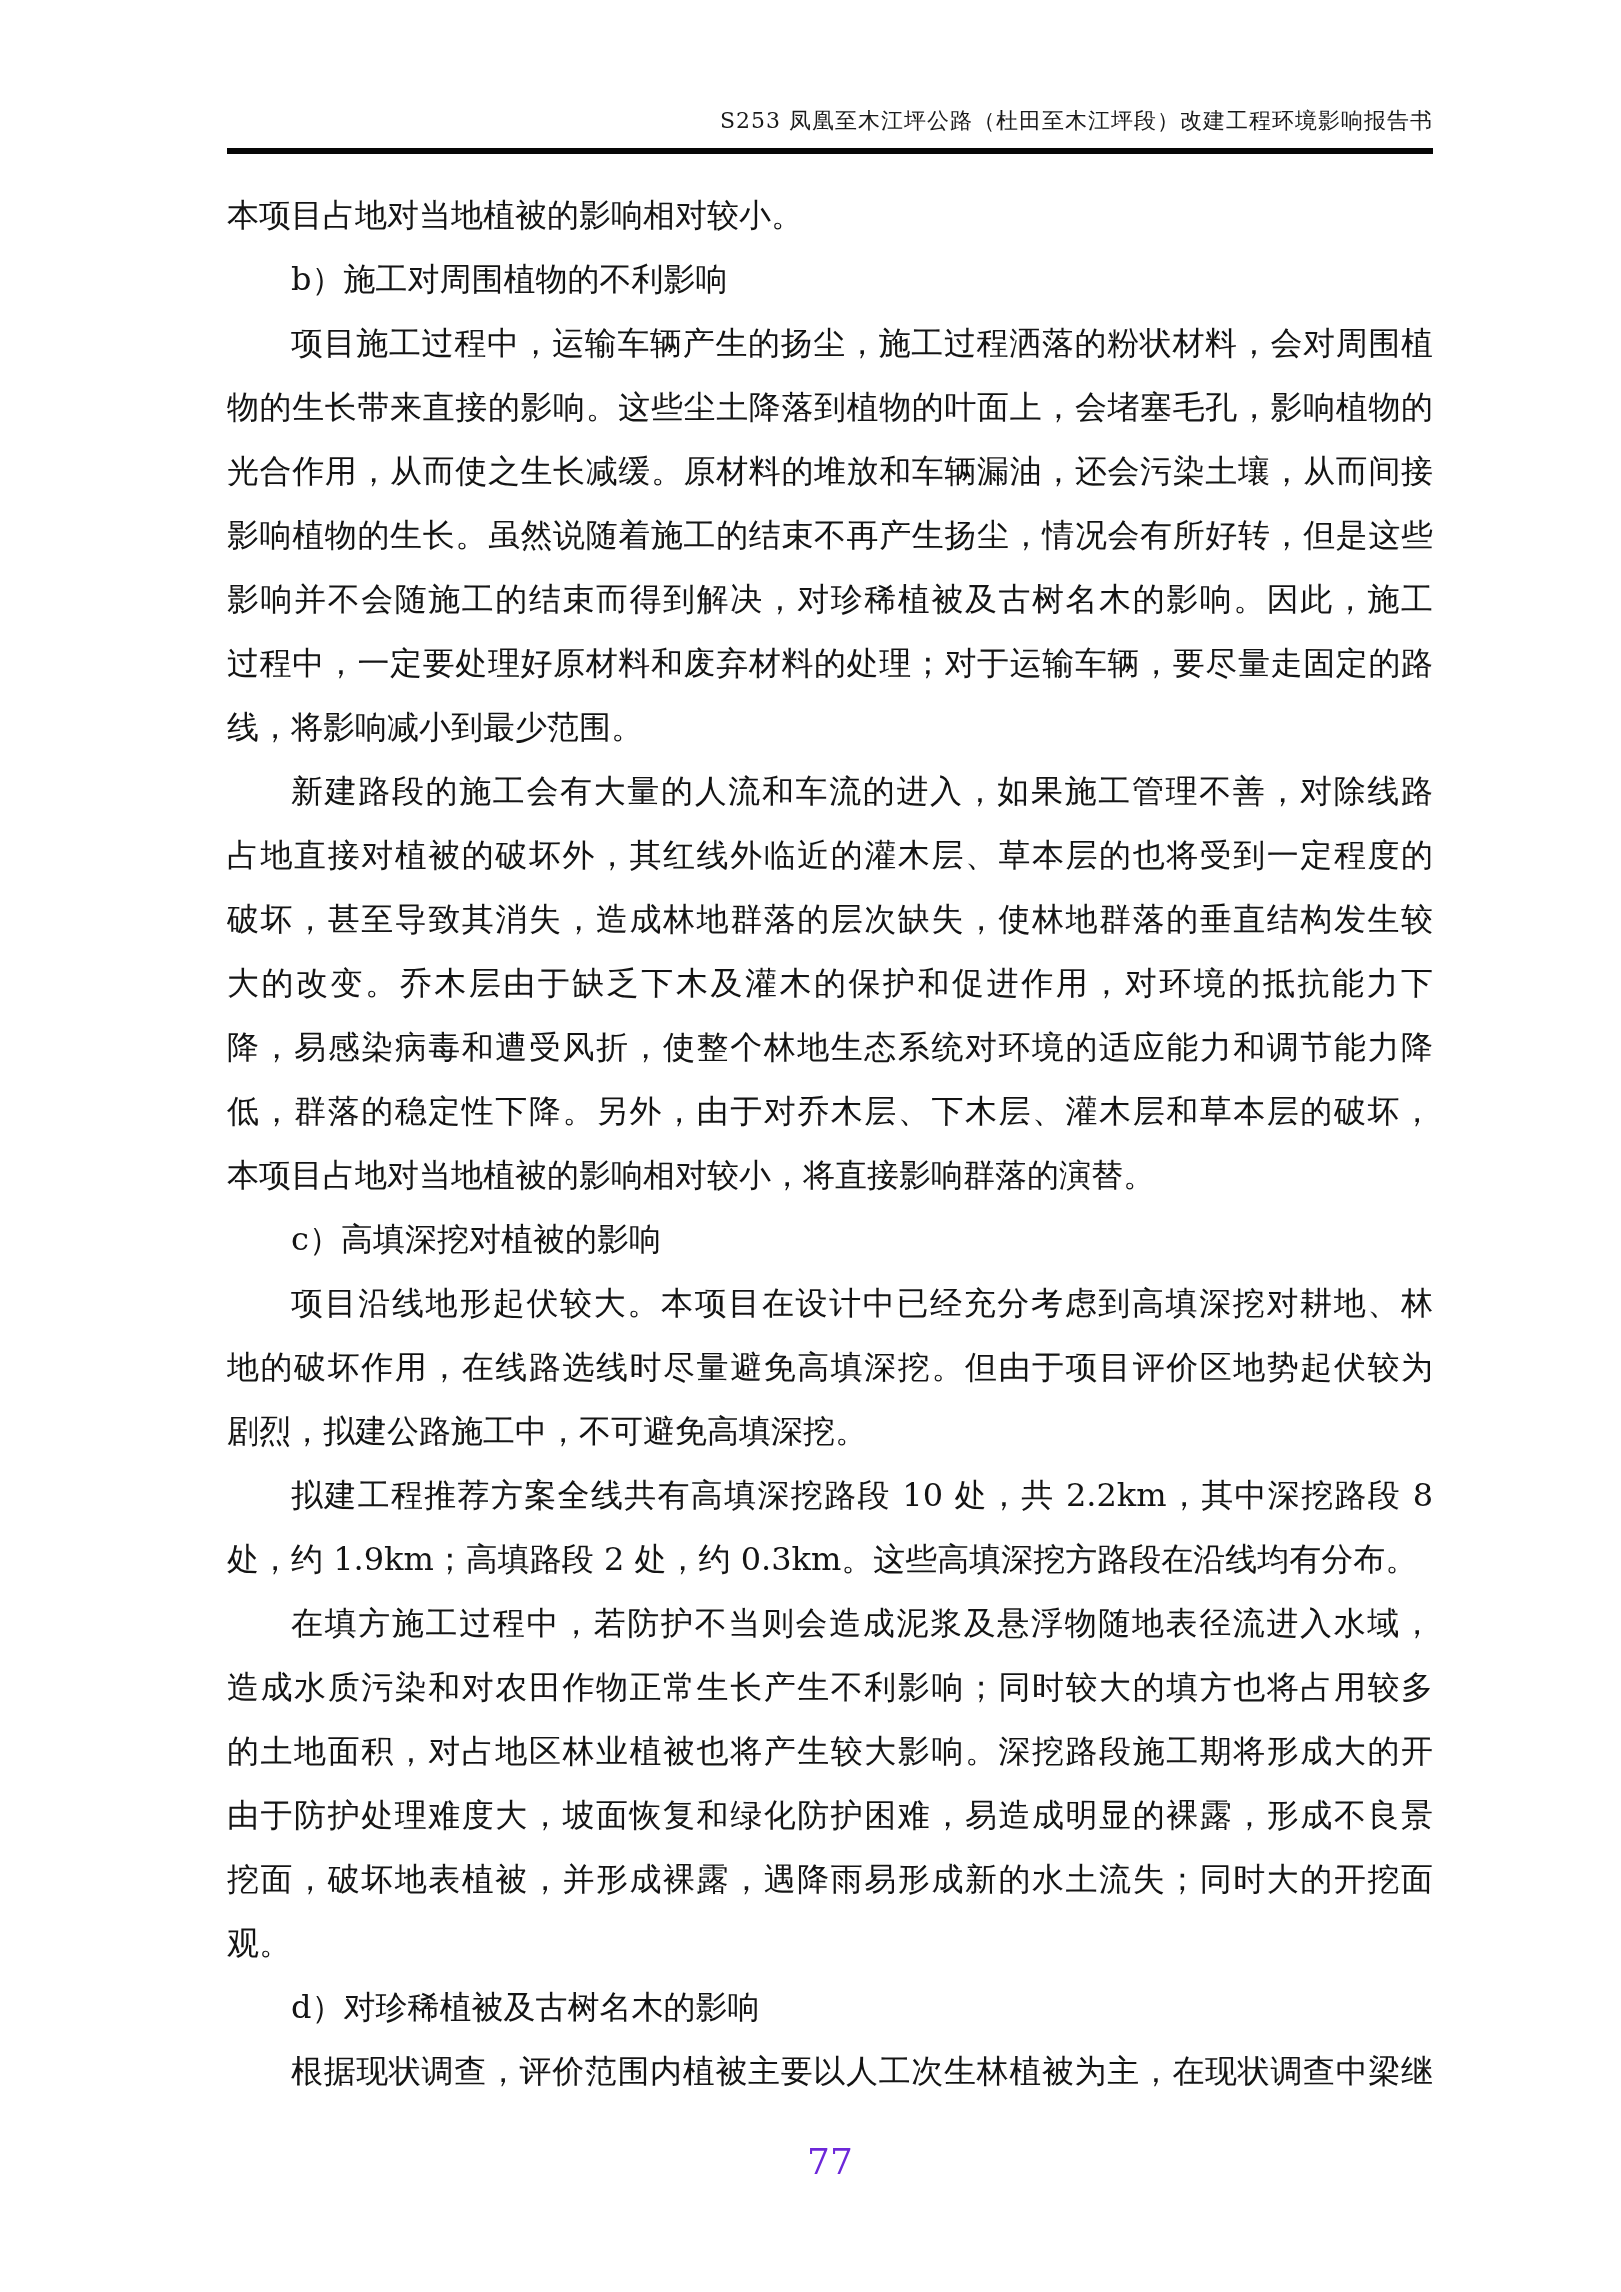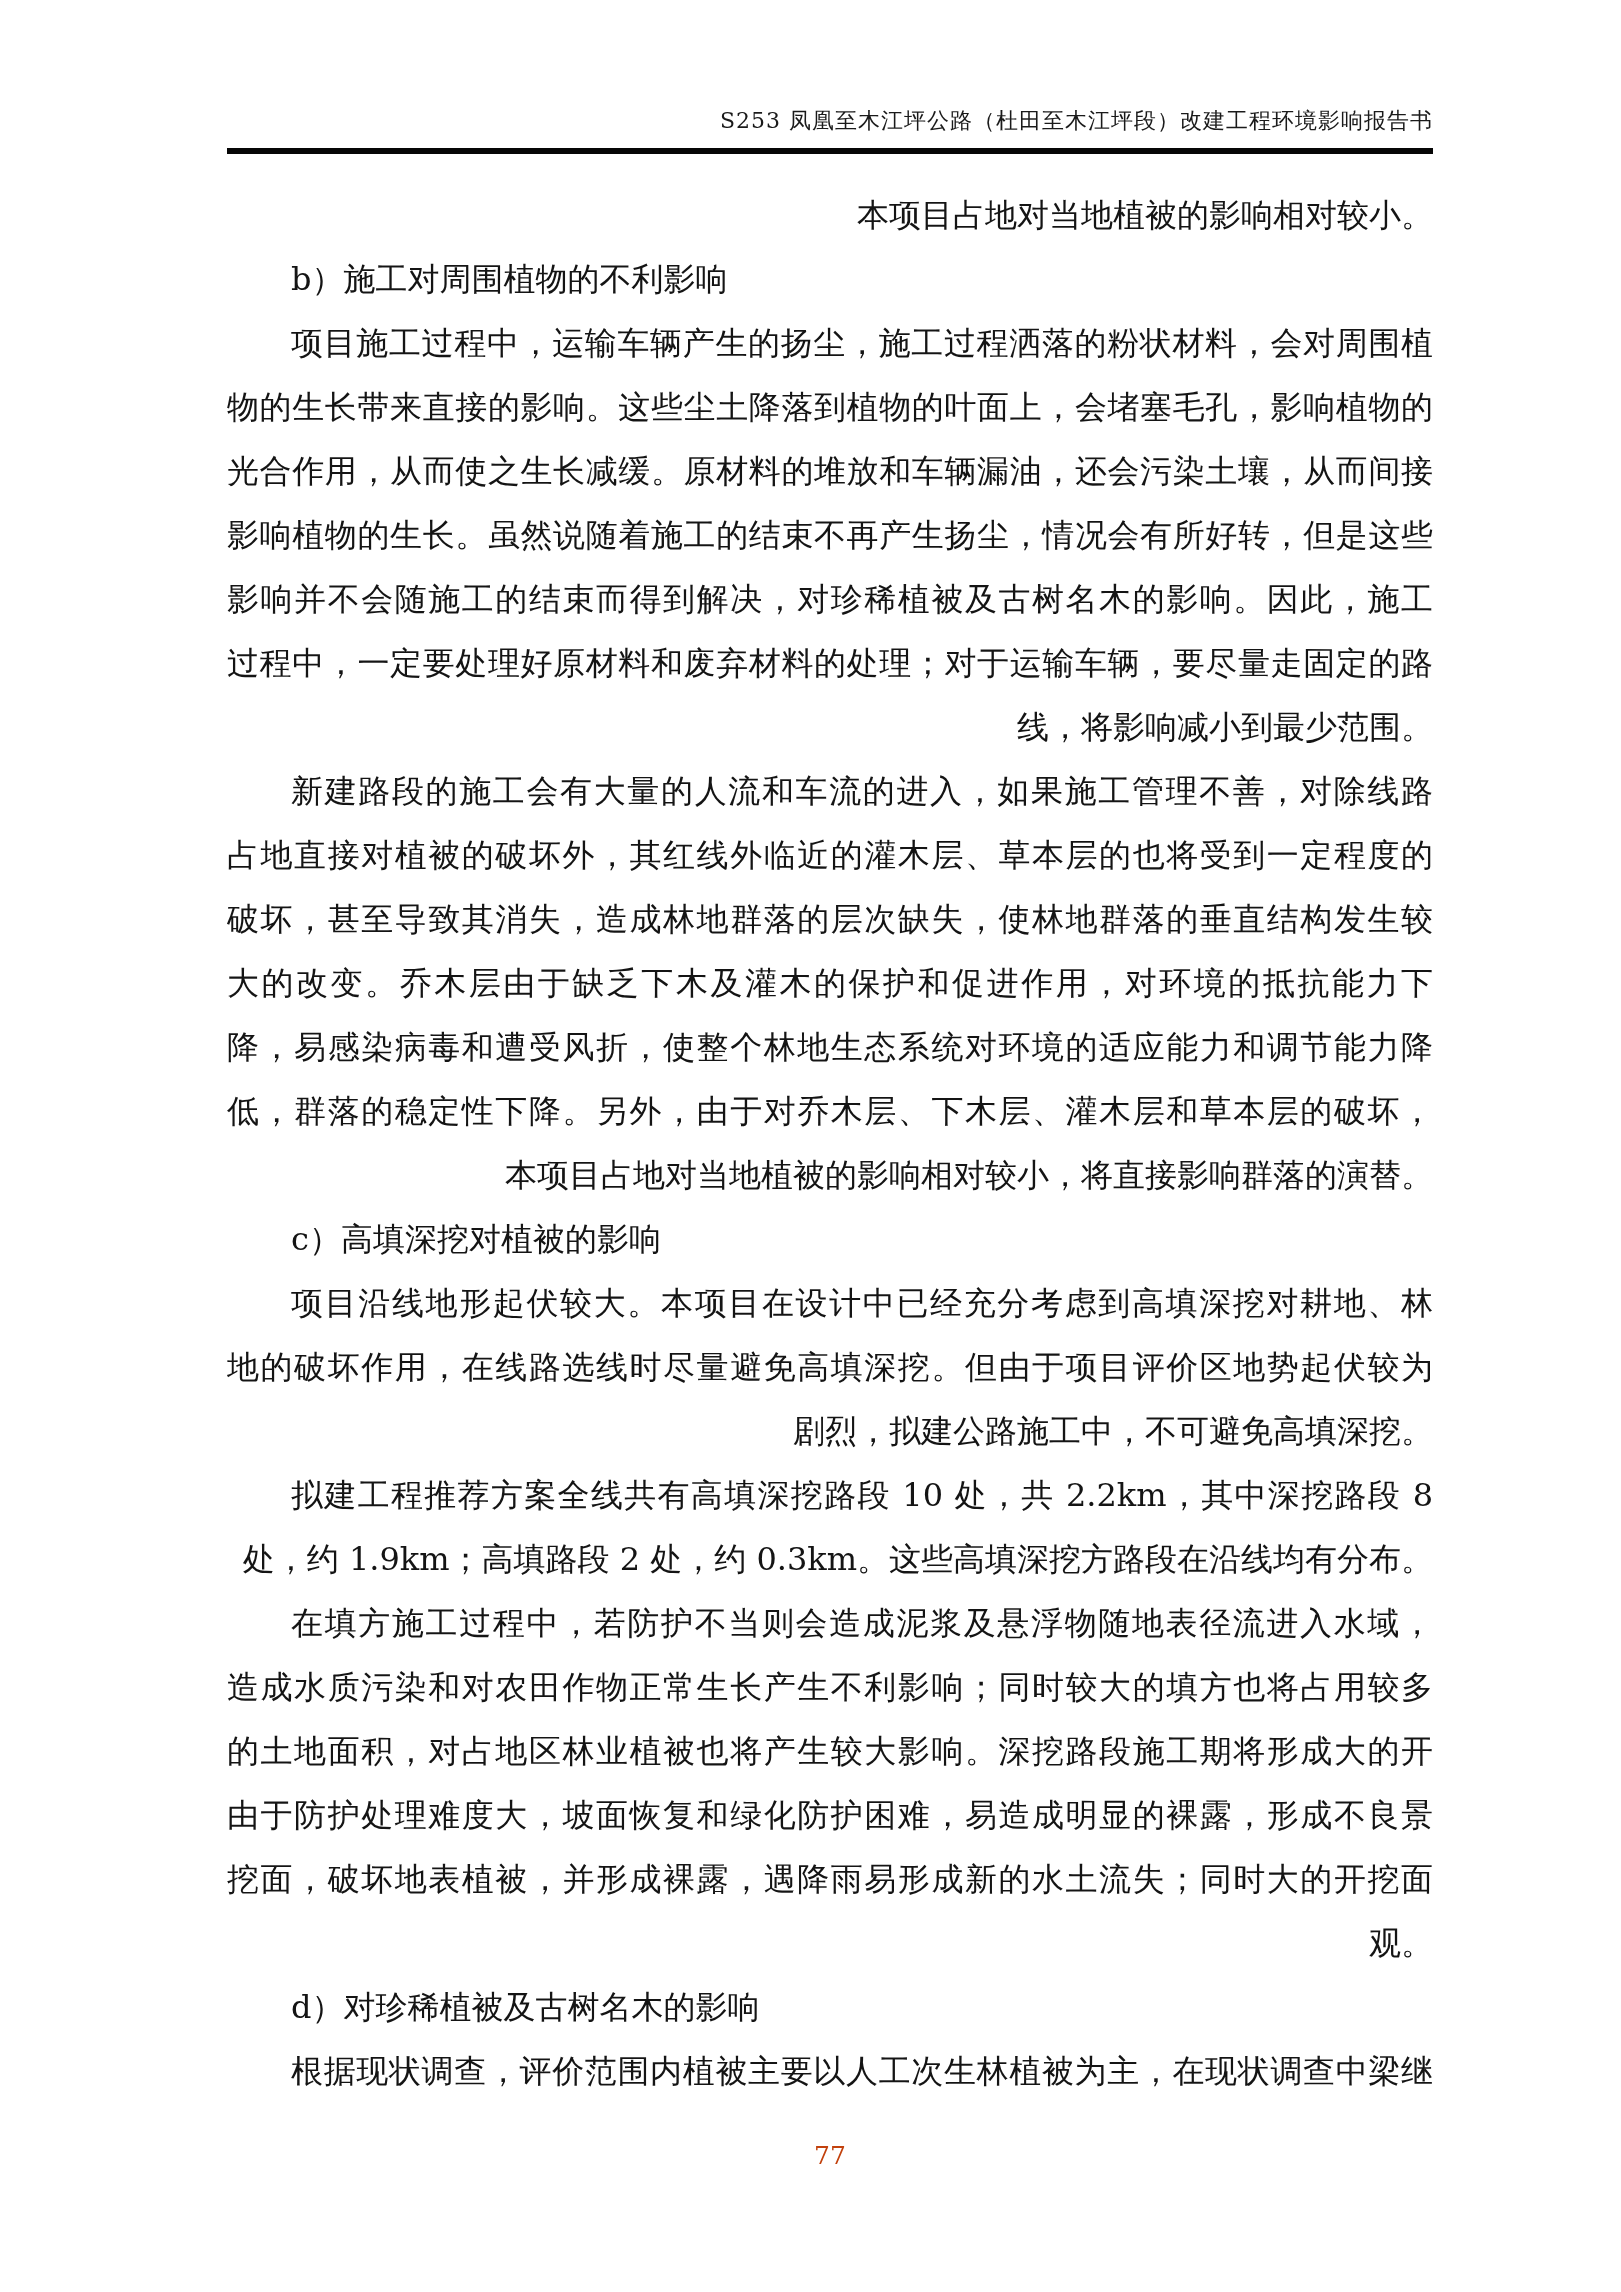--- a/index.html
+++ b/index.html
@@ -45,41 +45,40 @@
     width: 1206px;
     top: 183px;
     font-size: 32px;
     line-height: 64px;
     color: #141414;
   }
   .line {
     height: 64px;
     overflow: hidden;
     white-space: nowrap;
-    text-align: right;
   }
   .line.fill {
     white-space: normal;
     text-align: justify;
     text-align-last: justify;
   }
   .line.indent {
     text-indent: 2em;
   }
   .line.heading {
     text-align: left;
   }
   .page-number {
     position: absolute;
     left: 227px;
     width: 1206px;
     top: 2141px;
     text-align: center;
-    font-size: 25px;
-    color: #c2410c;
+    font-size: 36px;
+    color: #6d28d9;
   }
 </style>
 </head>
 <body>
 
 <div class="page">
 
   <div class="running-header">S253 凤凰至木江坪公路（杜田至木江坪段）改建工程环境影响报告书</div>
 
   <div class="header-rule"></div>

